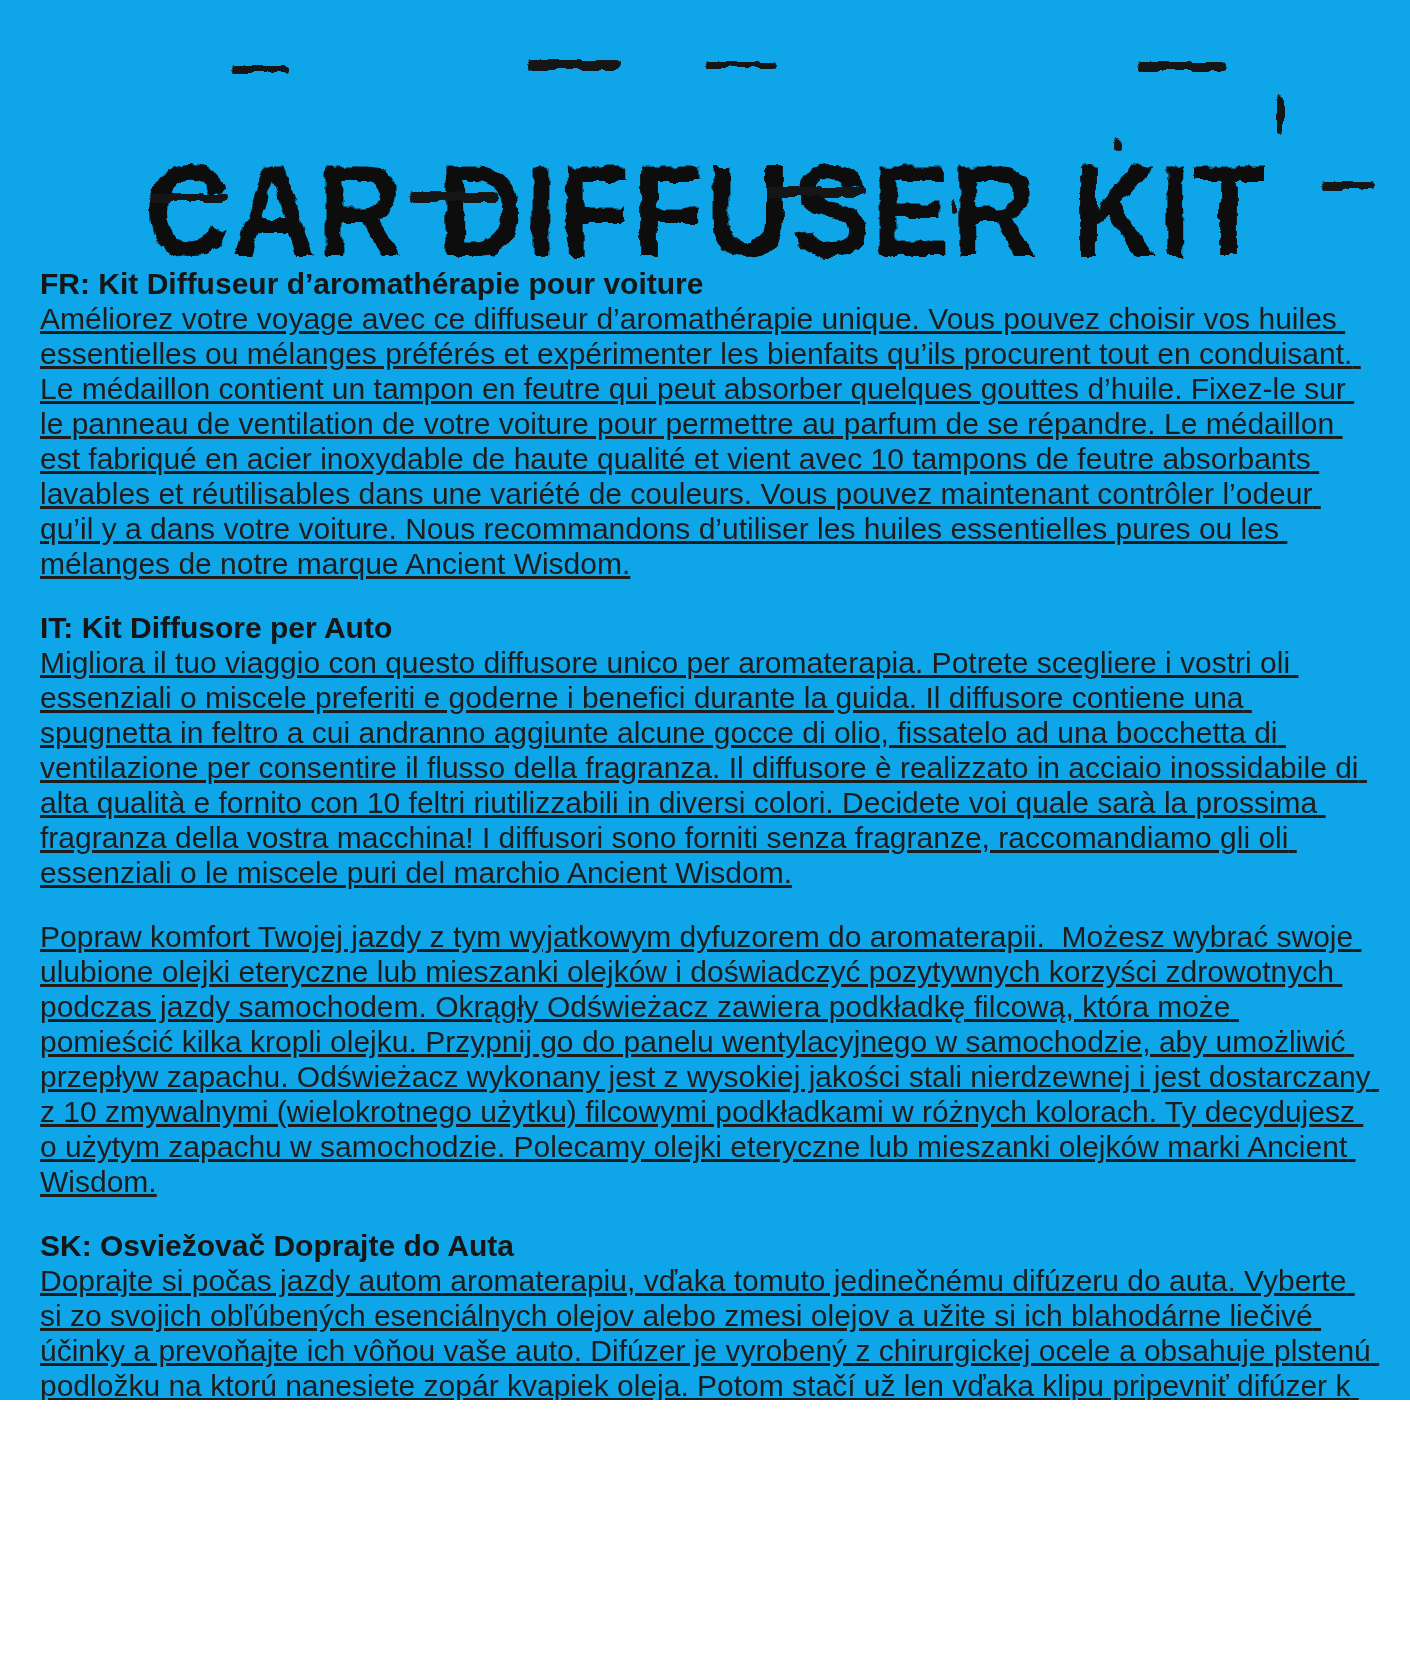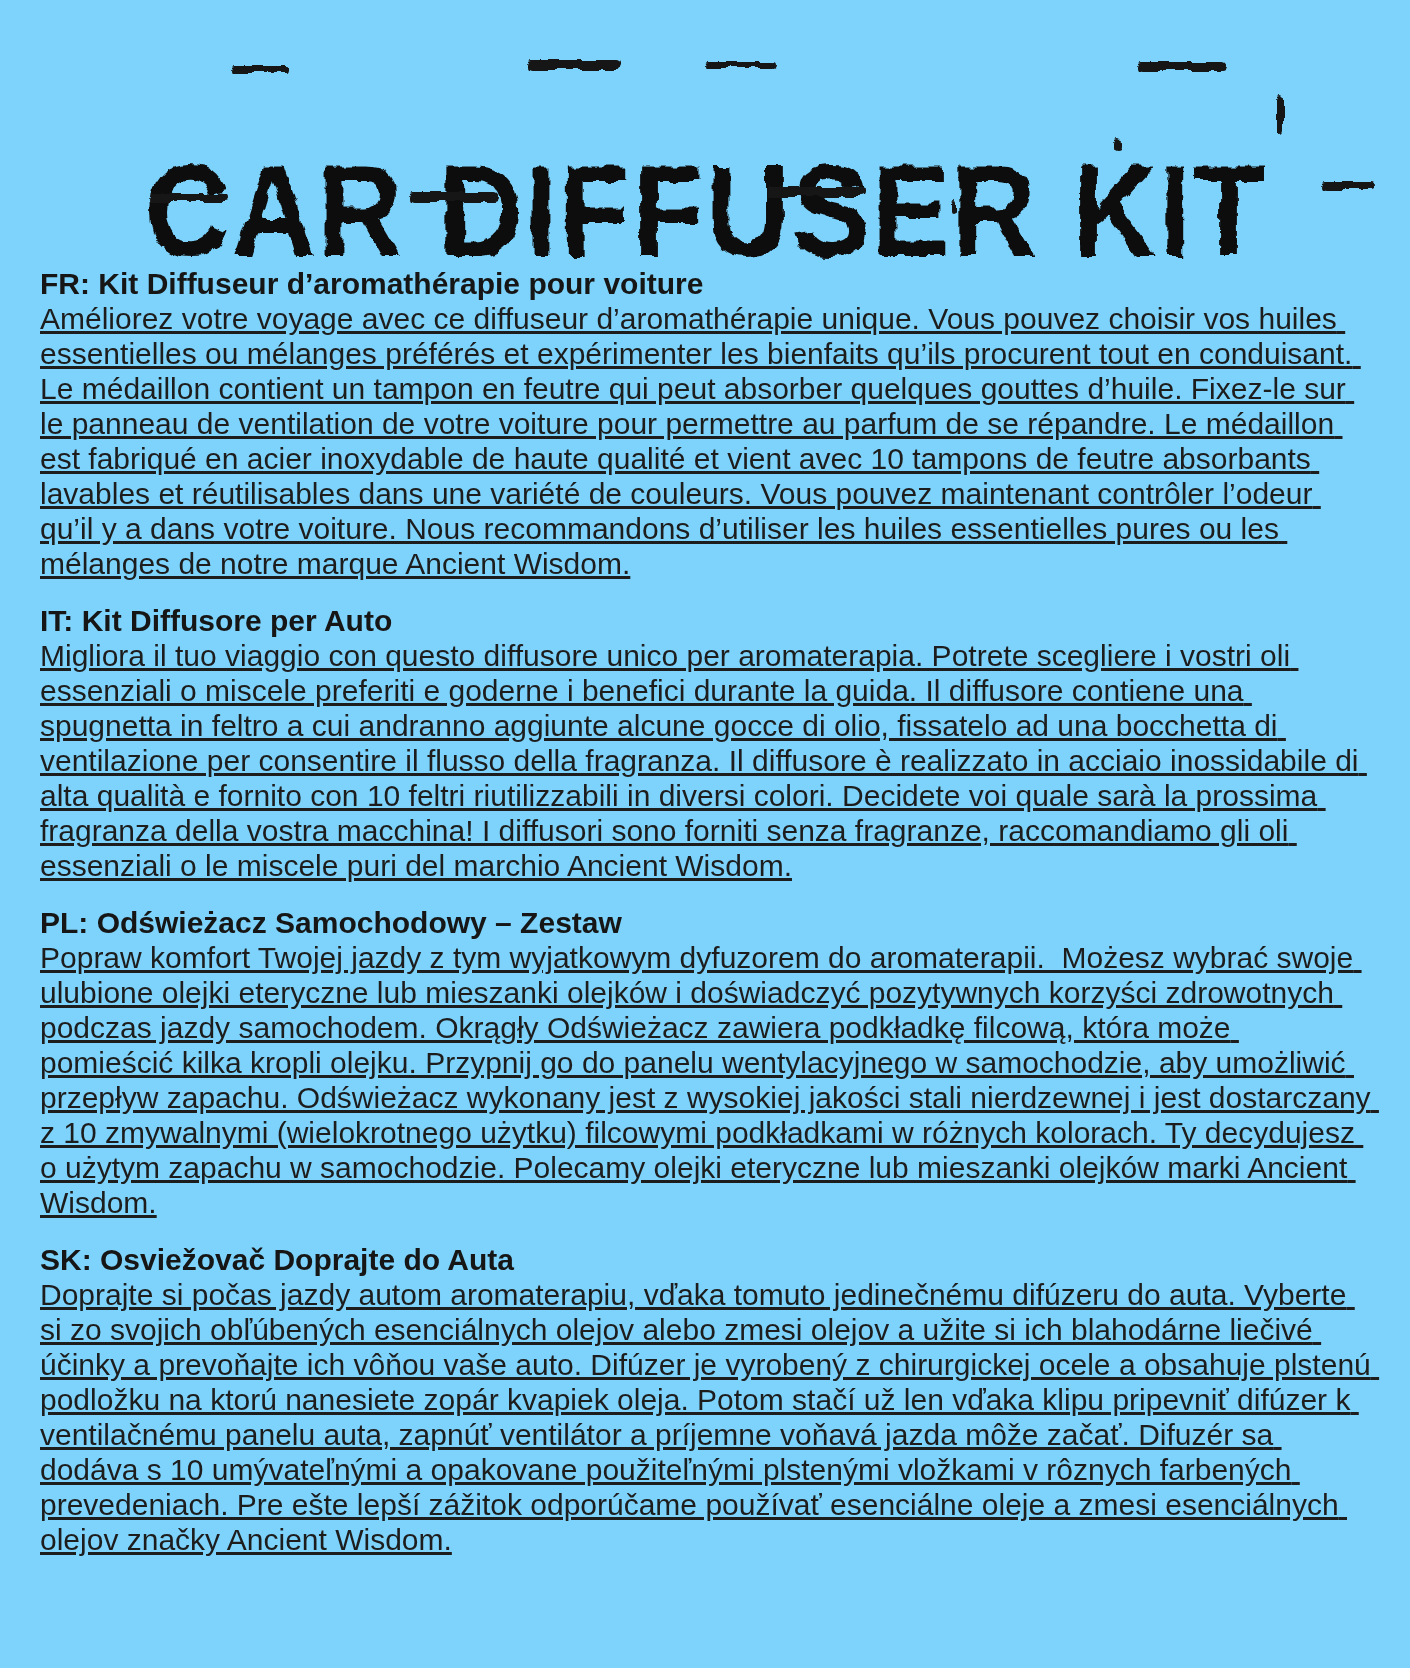--- a/index.html
+++ b/index.html
@@ -3,23 +3,23 @@
 <meta charset="utf-8">
 <style>
   html, body {
     margin: 0;
     padding: 0;
     background: #ffffff;
   }
   .page {
     position: relative;
     width: 1410px;
-    height: 1668px;
+    height: 1400px;
     box-sizing: border-box;
-    background: #7dd3fc;
+    background: #0ea5e9;
     font-family: "Liberation Sans", sans-serif;
     color: #1d1d1d;
     padding: 0 38px 0 40px;
     overflow: hidden;
   }
   
   .title-block {
     position: relative;
     height: 160px;
     margin-top: 44px;
@@ -49,21 +49,21 @@
   .smudge.top-3 { left: 666px;  top: 18px;  width: 70px; height: 6px;  }
   .smudge.top-4 { left: 1098px; top: 18px;  width: 88px; height: 9px;  }
   .smudge.tick-right { left: 1237px; top: 51px; width: 7px; height: 38px; }
   .smudge.kit-dot    { left: 1074px; top: 94px; width: 8px; height: 12px; }
   .smudge.bot-1 { left: 110px;  top: 150px; width: 78px;  height: 8px;  }
   .smudge.bot-2 { left: 370px;  top: 148px; width: 88px;  height: 10px; }
   .smudge.bot-3 { left: 728px;  top: 143px; width: 96px;  height: 10px; }
   .smudge.bot-4 { left: 1282px; top: 138px; width: 52px;  height: 8px;  }
   .smudge.bot-tick { left: 912px; top: 156px; width: 4px; height: 13px; }
   
-  .section { margin-top: 22px; }
+  .section { margin-top: 29px; }
   .section.first { margin-top: 62px; }
   .section h2 {
     margin: 0;
     font-size: 30px;
     line-height: 35px;
     font-weight: 700;
     color: #161616;
   }
   .section p {
     margin: 0;
@@ -108,21 +108,20 @@
     <h2>FR: Kit Diffuseur d’aromathérapie pour voiture</h2>
     <p>Améliorez votre voyage avec ce diffuseur d’aromathérapie unique. Vous pouvez choisir vos huiles essentielles ou mélanges préférés et expérimenter les bienfaits qu’ils procurent tout en conduisant. Le médaillon contient un tampon en feutre qui peut absorber quelques gouttes d’huile. Fixez-le sur le panneau de ventilation de votre voiture pour permettre au parfum de se répandre. Le médaillon est fabriqué en acier inoxydable de haute qualité et vient avec 10 tampons de feutre absorbants lavables et réutilisables dans une variété de couleurs. Vous pouvez maintenant contrôler l’odeur qu’il y a dans votre voiture. Nous recommandons d’utiliser les huiles essentielles pures ou les mélanges de notre marque Ancient Wisdom.</p>
   </section>
 
   <section class="section">
     <h2>IT: Kit Diffusore per Auto</h2>
     <p>Migliora il tuo viaggio con questo diffusore unico per aromaterapia. Potrete scegliere i vostri oli essenziali o miscele preferiti e goderne i benefici durante la guida. Il diffusore contiene una spugnetta in feltro a cui andranno aggiunte alcune gocce di olio, fissatelo ad una bocchetta di ventilazione per consentire il flusso della fragranza. Il diffusore è realizzato in acciaio inossidabile di alta qualità e fornito con 10 feltri riutilizzabili in diversi colori. Decidete voi quale sarà la prossima fragranza della vostra macchina! I diffusori sono forniti senza fragranze, raccomandiamo gli oli essenziali o le miscele puri del marchio Ancient Wisdom.</p>
   </section>
 
   <section class="section">
-    <h2>PL: Odświeżacz Samochodowy – Zestaw</h2>
     <p>Popraw komfort Twojej jazdy z tym wyjatkowym dyfuzorem do aromaterapii.  Możesz wybrać swoje ulubione olejki eteryczne lub mieszanki olejków i doświadczyć pozytywnych korzyści zdrowotnych podczas jazdy samochodem. Okrągły Odświeżacz zawiera podkładkę filcową, która może pomieścić kilka kropli olejku. Przypnij go do panelu wentylacyjnego w samochodzie, aby umożliwić przepływ zapachu. Odświeżacz wykonany jest z wysokiej jakości stali nierdzewnej i jest dostarczany z 10 zmywalnymi (wielokrotnego użytku) filcowymi podkładkami w różnych kolorach. Ty decydujesz o użytym zapachu w samochodzie. Polecamy olejki eteryczne lub mieszanki olejków marki Ancient Wisdom.</p>
   </section>
 
   <section class="section">
     <h2>SK: Osviežovač Doprajte do Auta</h2>
     <p>Doprajte si počas jazdy autom aromaterapiu, vďaka tomuto jedinečnému difúzeru do auta. Vyberte si zo svojich obľúbených esenciálnych olejov alebo zmesi olejov a užite si ich blahodárne liečivé účinky a prevoňajte ich vôňou vaše auto. Difúzer je vyrobený z chirurgickej ocele a obsahuje plstenú podložku na ktorú nanesiete zopár kvapiek oleja. Potom stačí už len vďaka klipu pripevniť difúzer k ventilačnému panelu auta, zapnúť ventilátor a príjemne voňavá jazda môže začať. Difuzér sa dodáva s 10 umývateľnými a opakovane použiteľnými plstenými vložkami v rôznych farbených prevedeniach. Pre ešte lepší zážitok odporúčame používať esenciálne oleje a zmesi esenciálnych olejov značky Ancient Wisdom.</p>
   </section>
 
 </main>
 

